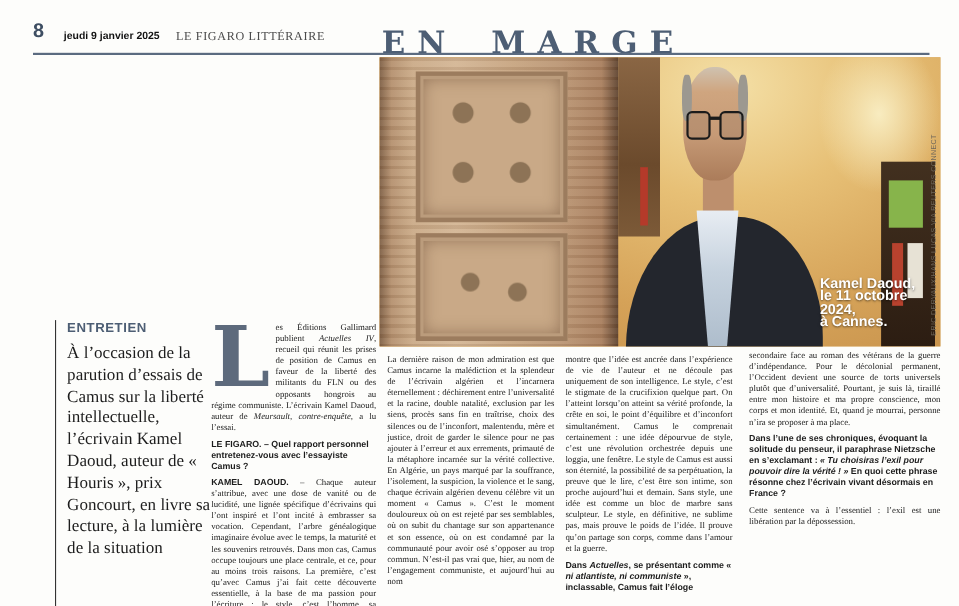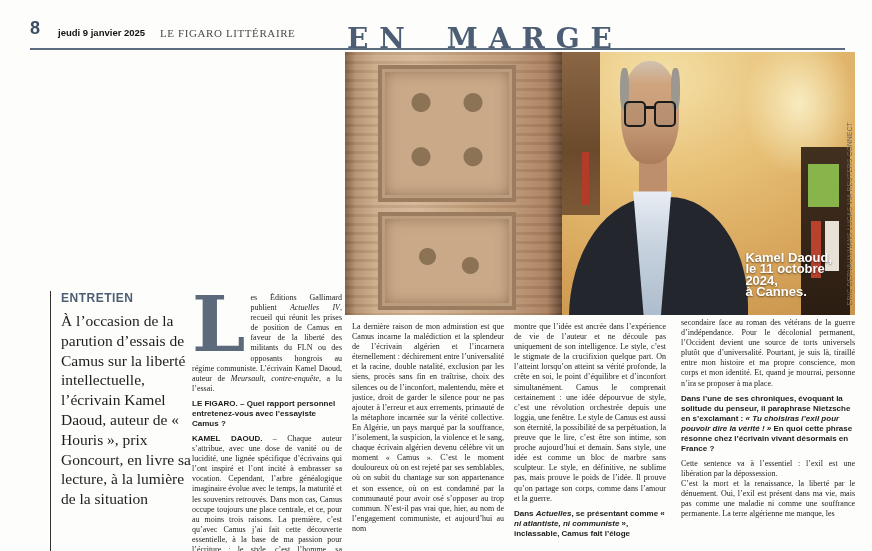--- a/index.html
+++ b/index.html
@@ -169,16 +169,15 @@
       <span>Dans </span><i>Actuelles</i><span>, se présentant comme « </span><i>ni atlantiste, ni communiste</i><span> », inclassable, Camus fait l’éloge</span>
     </p>
   </div>
 
   <div class="col" id="col4">
     <p>secondaire face au roman des vétérans de la guerre d’indépendance. Pour le décolonial permanent, l’Occident devient une source de torts universels plutôt que d’universalité. Pourtant, je suis là, tiraillé entre mon histoire et ma propre conscience, mon corps et mon identité. Et, quand je mourrai, personne n’ira se proposer à ma place.</p>
     <p class="q">
       <span>Dans l’une de ses chroniques, évoquant la solitude du penseur, il paraphrase Nietzsche en s’exclamant : </span><i>« Tu choisiras l’exil pour pouvoir dire la vérité ! »</i><span> En quoi cette phrase résonne chez l’écrivain vivant désormais en France ?</span>
     </p>
     <p style="margin-bottom:0;">Cette sentence va à l’essentiel : l’exil est une libération par la dépossession.</p>
-    <p>C’est la mort et la renaissance, la liberté par le dénuement. Oui, l’exil est présent dans ma vie, mais pas comme une maladie ni comme une souffrance permanente. La terre algérienne me manque, les</p>
   </div>
 
 </div>
 
 </body></html>

